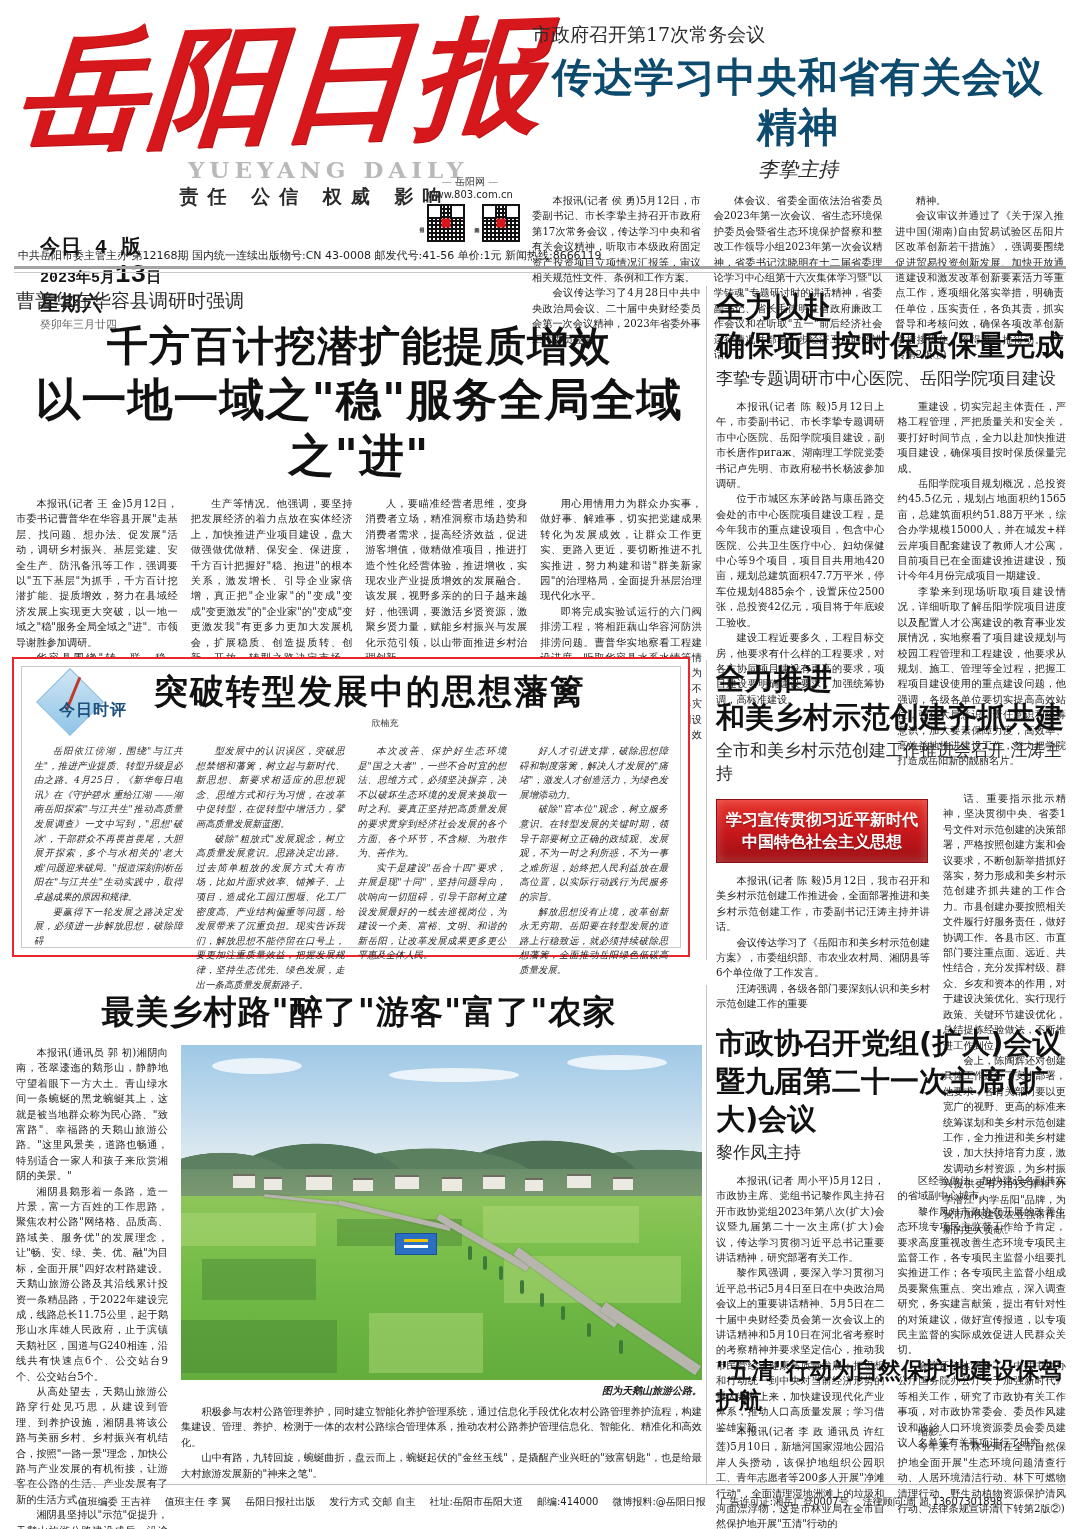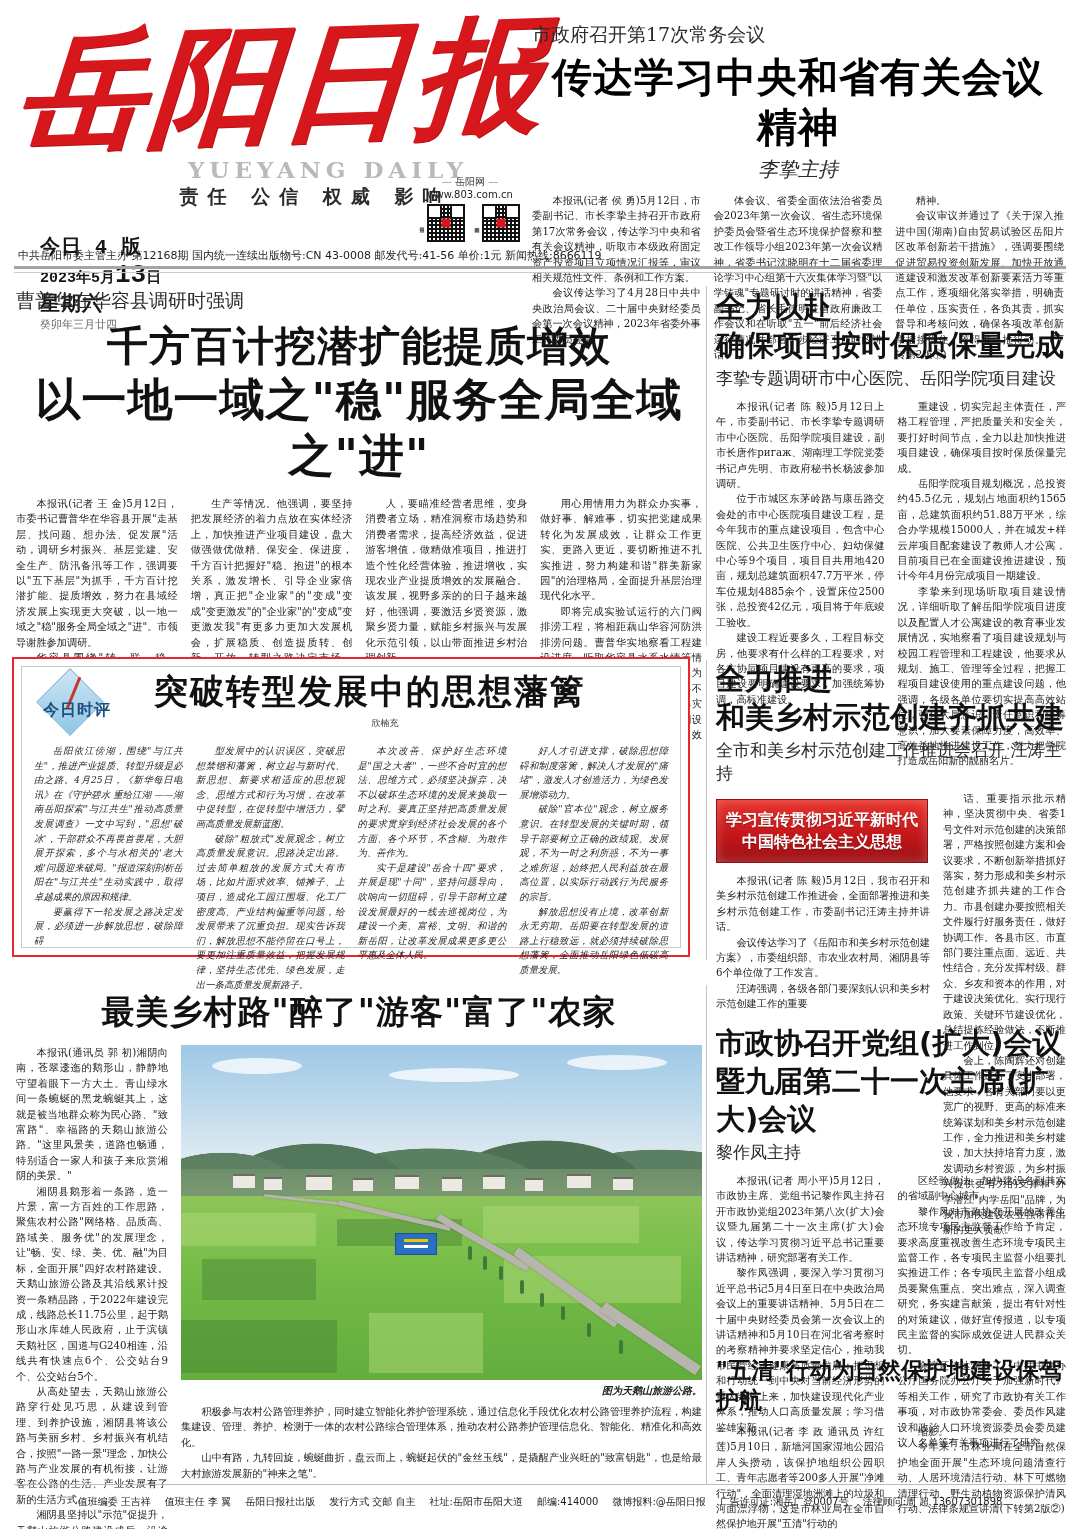--- a/index.html
+++ b/index.html
@@ -76,21 +76,21 @@
     font-size:11px;color:#1b1b1b;letter-spacing:0px;white-space:nowrap;
     font-family:"DejaVu Sans","Liberation Sans",sans-serif;
   }
 
   
   .top-right{position:absolute;left:532px;top:22px;width:532px;}
   .tr-kicker{font-family:"DejaVu Serif","Liberation Serif",serif;font-size:19px;color:#2b2b2b;letter-spacing:0px;}
   .tr-head{
     font-family:"DejaVu Sans","Liberation Sans",sans-serif;
     font-weight:bold;font-size:40px;line-height:50px;text-align:center;
-    letter-spacing:1px;margin-top:4px;color:#000000;
+    letter-spacing:1px;margin-top:4px;color:#0c4a6e;
   }
   .tr-sub{font-family:"DejaVu Serif","Liberation Serif",serif;font-size:20px;text-align:center;color:#2b2b2b;margin-top:4px;font-style:italic;}
 
   
   .cols{display:flex;gap:13px;}
   .col{flex:1;}
   .btxt{
     font-family:"DejaVu Serif","Liberation Serif",serif;
     font-size:10.2px;line-height:15.4px;text-align:justify;
     color:#1c1c1c;text-justify:inter-character;
@@ -145,21 +145,21 @@
   .ed-diamond{
     position:absolute;left:14px;top:4px;width:46px;height:46px;
     background:linear-gradient(135deg,#cfe6f5,#8fc4e6);
     transform:rotate(45deg);border:1px solid #7fb4dc;
   }
   .ed-pencil{
     position:absolute;left:40px;top:2px;width:3px;height:34px;background:#c0392b;
     transform:rotate(22deg);
   }
   .ed-logotext{
-    position:absolute;left:0;top:26px;width:90px;text-align:center;
+    position:absolute;left:16px;top:26px;width:90px;text-align:center;
     font-family:"DejaVu Serif","Liberation Serif",serif;font-weight:bold;
     font-size:16px;color:#1c4f7c;letter-spacing:1px;
   }
   .ed-title{
     flex:1;text-align:center;
     font-family:"DejaVu Serif","Liberation Serif",serif;
     font-weight:bold;font-size:34px;color:#111;letter-spacing:2px;padding-right:70px;
   }
   .ed-author{text-align:center;font-size:9px;color:#333;margin-top:2px;padding-right:40px;}
   .ed-body{padding:14px 20px 0 20px;}

